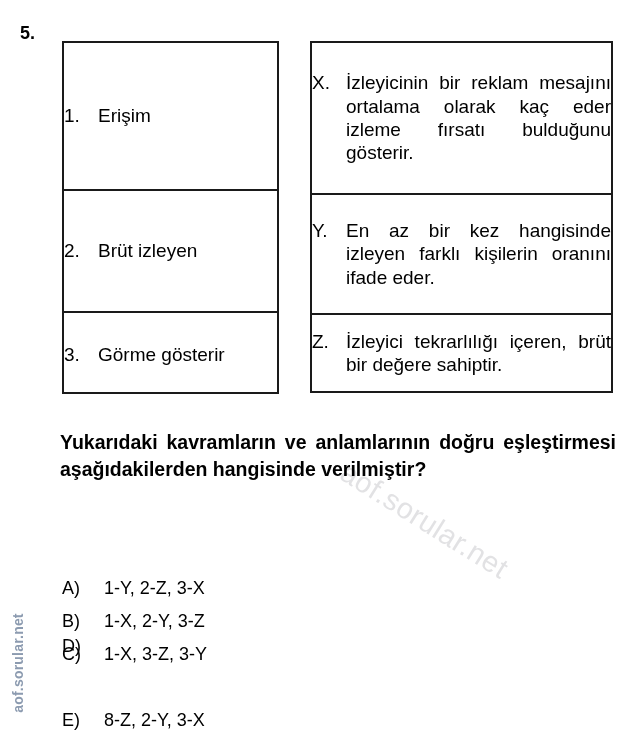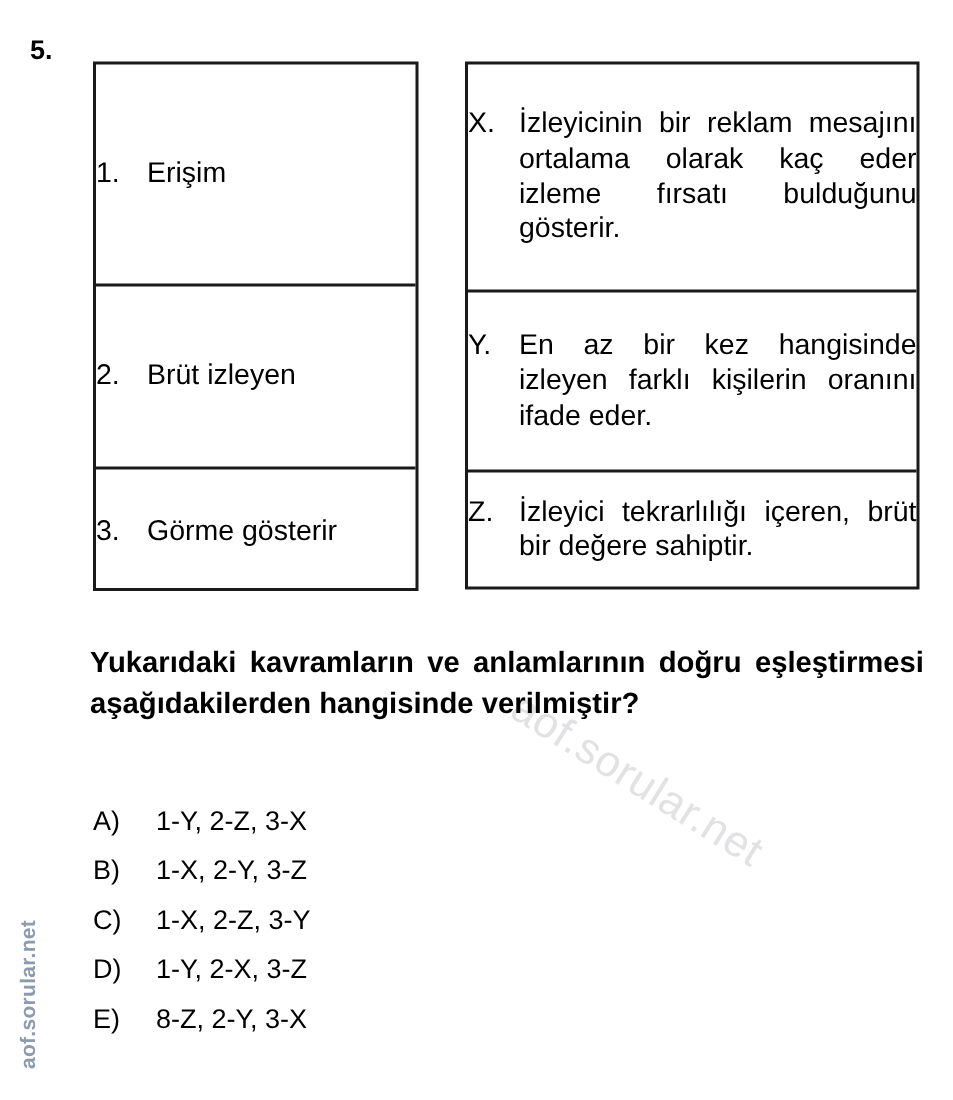--- a/index.html
+++ b/index.html
@@ -154,21 +154,21 @@
     display: flex;
     align-items: baseline;
     font-size: 18px;
     line-height: 1;
     height: 33px;
   }
   .option .tag {
     width: 42px;
     flex: 0 0 42px;
   }
-  .option .val { flex: 1 1 auto; }
+  .option .val { flex: 1 1 auto; margin-top: 41px; }
 </style>
 </head>
 <body>
 
 <div class="wm-diagonal">aof.sorular.net</div>
 
 <div class="wm-vertical">aof.sorular.net</div>
 
 <div class="q-number">5.</div>
 
@@ -240,23 +240,22 @@
   <div class="option">
     <span class="tag">A)</span>
     <span class="val">1-Y, 2-Z, 3-X</span>
   </div>
   <div class="option">
     <span class="tag">B)</span>
     <span class="val">1-X, 2-Y, 3-Z</span>
   </div>
   <div class="option">
     <span class="tag">C)</span>
-    <span class="val">1-X, 2-Z, 3-Y</span>
+    <span class="val">1-X, 3-Z, 3-Y</span>
   </div>
   <div class="option">
     <span class="tag">D)</span>
-    <span class="val">1-Y, 2-X, 3-Z</span>
   </div>
   <div class="option">
     <span class="tag">E)</span>
     <span class="val">8-Z, 2-Y, 3-X</span>
   </div>
 </div>
 
 </body></html>

